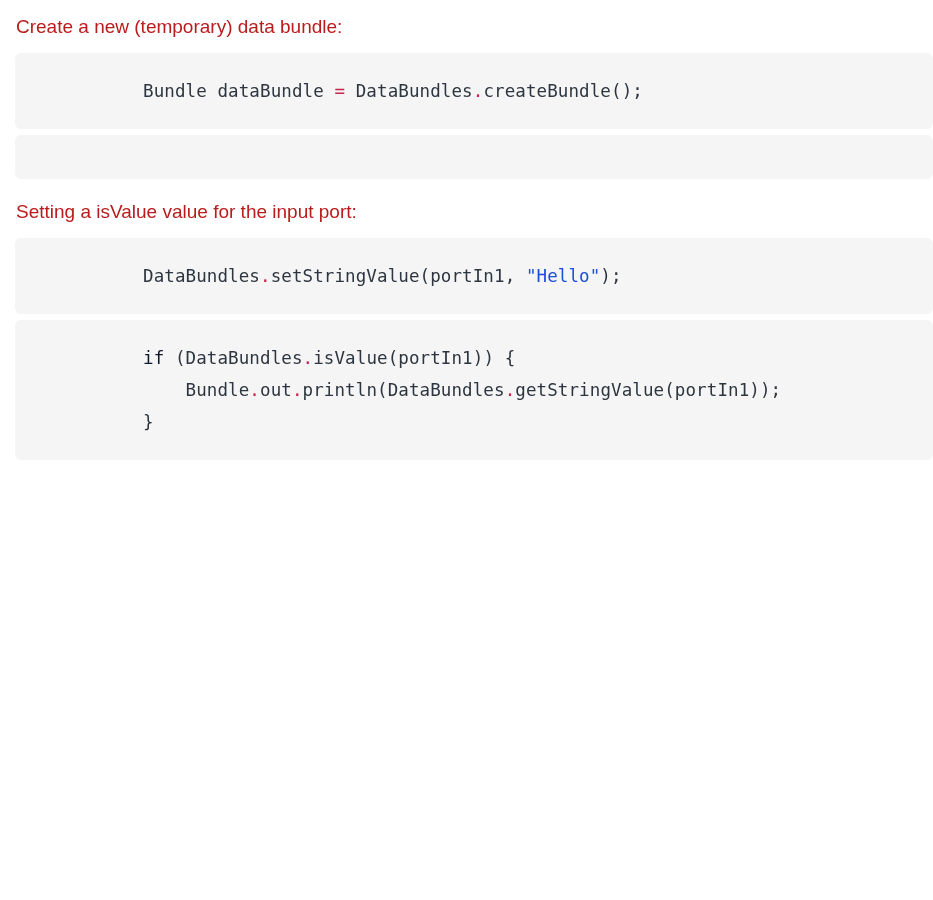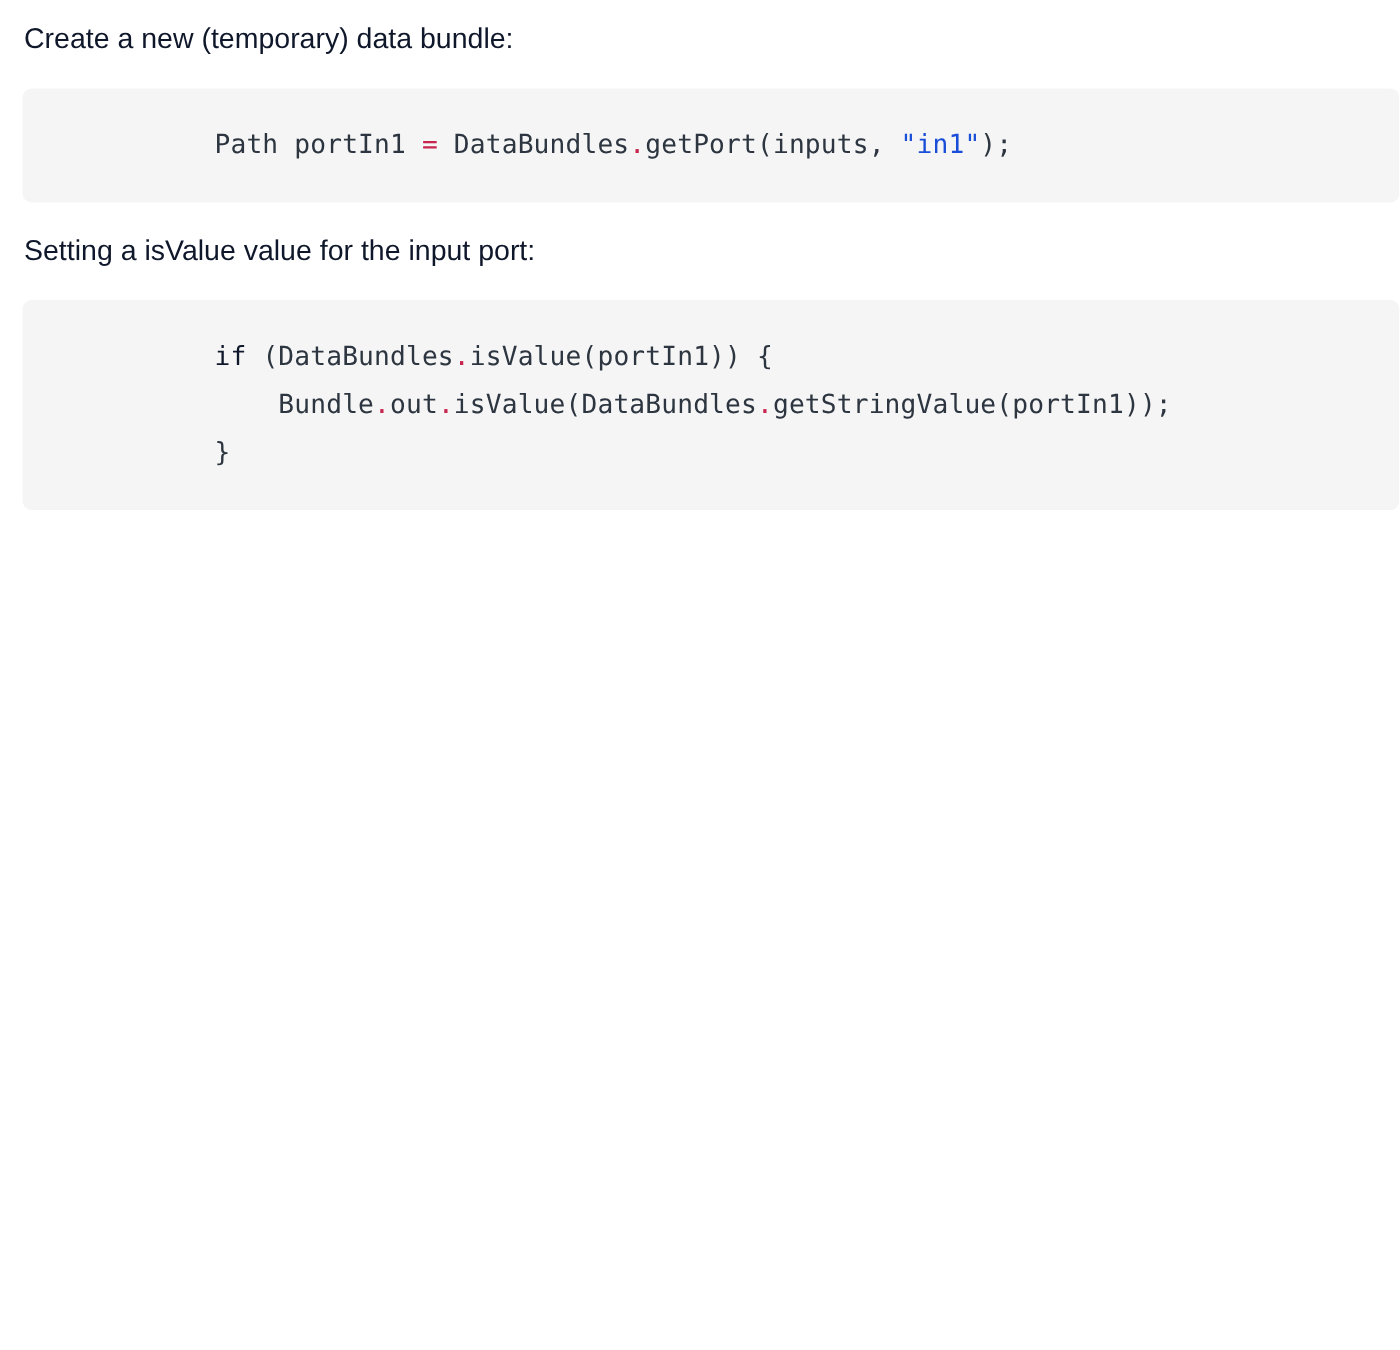--- a/index.html
+++ b/index.html
@@ -15,21 +15,21 @@
     overflow: hidden;
   }
   .page {
     width: 933px;
     box-sizing: border-box;
   }
   .prose {
     font-family: "Liberation Sans", sans-serif;
     font-size: 19px;
     line-height: 26px;
-    color: #0f172a;
+    color: #b91c1c;
     margin: 0;
     padding: 14px 16px 13px 16px;
     white-space: pre-wrap;
   }
   .codeblock {
     background: #f5f5f5;
     border-radius: 6px;
     margin: 0 0 0 15px;
     padding: 22px 0 22px 0;
     box-sizing: border-box;
@@ -60,27 +60,32 @@
     color: #0f172a;
   }
   .spacer-sm { height: 6px; }
   .spacer-md { height: 13px; }
 </style>
 </head>
 <body>
 
 <div class="page" id="page-root">
     <p class="prose">Create a new (temporary) data bundle:</p>
+    <div class="codeblock indent-deep">
+      <div class="codeline"><span>Bundle dataBundle </span><span class="tok-op">=</span><span> DataBundles</span><span class="tok-op">.</span><span>createBundle();</span></div>
+    </div>
     <div class="spacer-sm"></div>
     <div class="codeblock indent-deep">
-      <div class="codeline"><span>Path portIn1 </span><span class="tok-op">=</span><span> DataBundles</span><span class="tok-op">.</span><span>getPort(inputs, </span><span class="tok-str">"in1"</span><span>);</span></div>
     </div>
     <div class="spacer-sm"></div>
     <p class="prose">Setting a isValue value for the input port:</p>
+    <div class="codeblock indent-deep">
+      <div class="codeline"><span>DataBundles</span><span class="tok-op">.</span><span>setStringValue(portIn1, </span><span class="tok-str">"Hello"</span><span>);</span></div>
+    </div>
     <div class="spacer-sm"></div>
     <div class="codeblock indent-deep">
       <div class="codeline"><span class="tok-kw">if</span><span> (DataBundles</span><span class="tok-op">.</span><span>isValue(portIn1)) {</span></div>
-      <div class="codeline"><span>    Bundle</span><span class="tok-op">.</span><span>out</span><span class="tok-op">.</span><span>isValue(DataBundles</span><span class="tok-op">.</span><span>getStringValue(portIn1));</span></div>
+      <div class="codeline"><span>    Bundle</span><span class="tok-op">.</span><span>out</span><span class="tok-op">.</span><span>println(DataBundles</span><span class="tok-op">.</span><span>getStringValue(portIn1));</span></div>
       <div class="codeline"><span>}</span></div>
     </div>
     <div class="spacer-sm"></div>
     <div class="spacer-md"></div>
   </div>
 
 </body></html>

